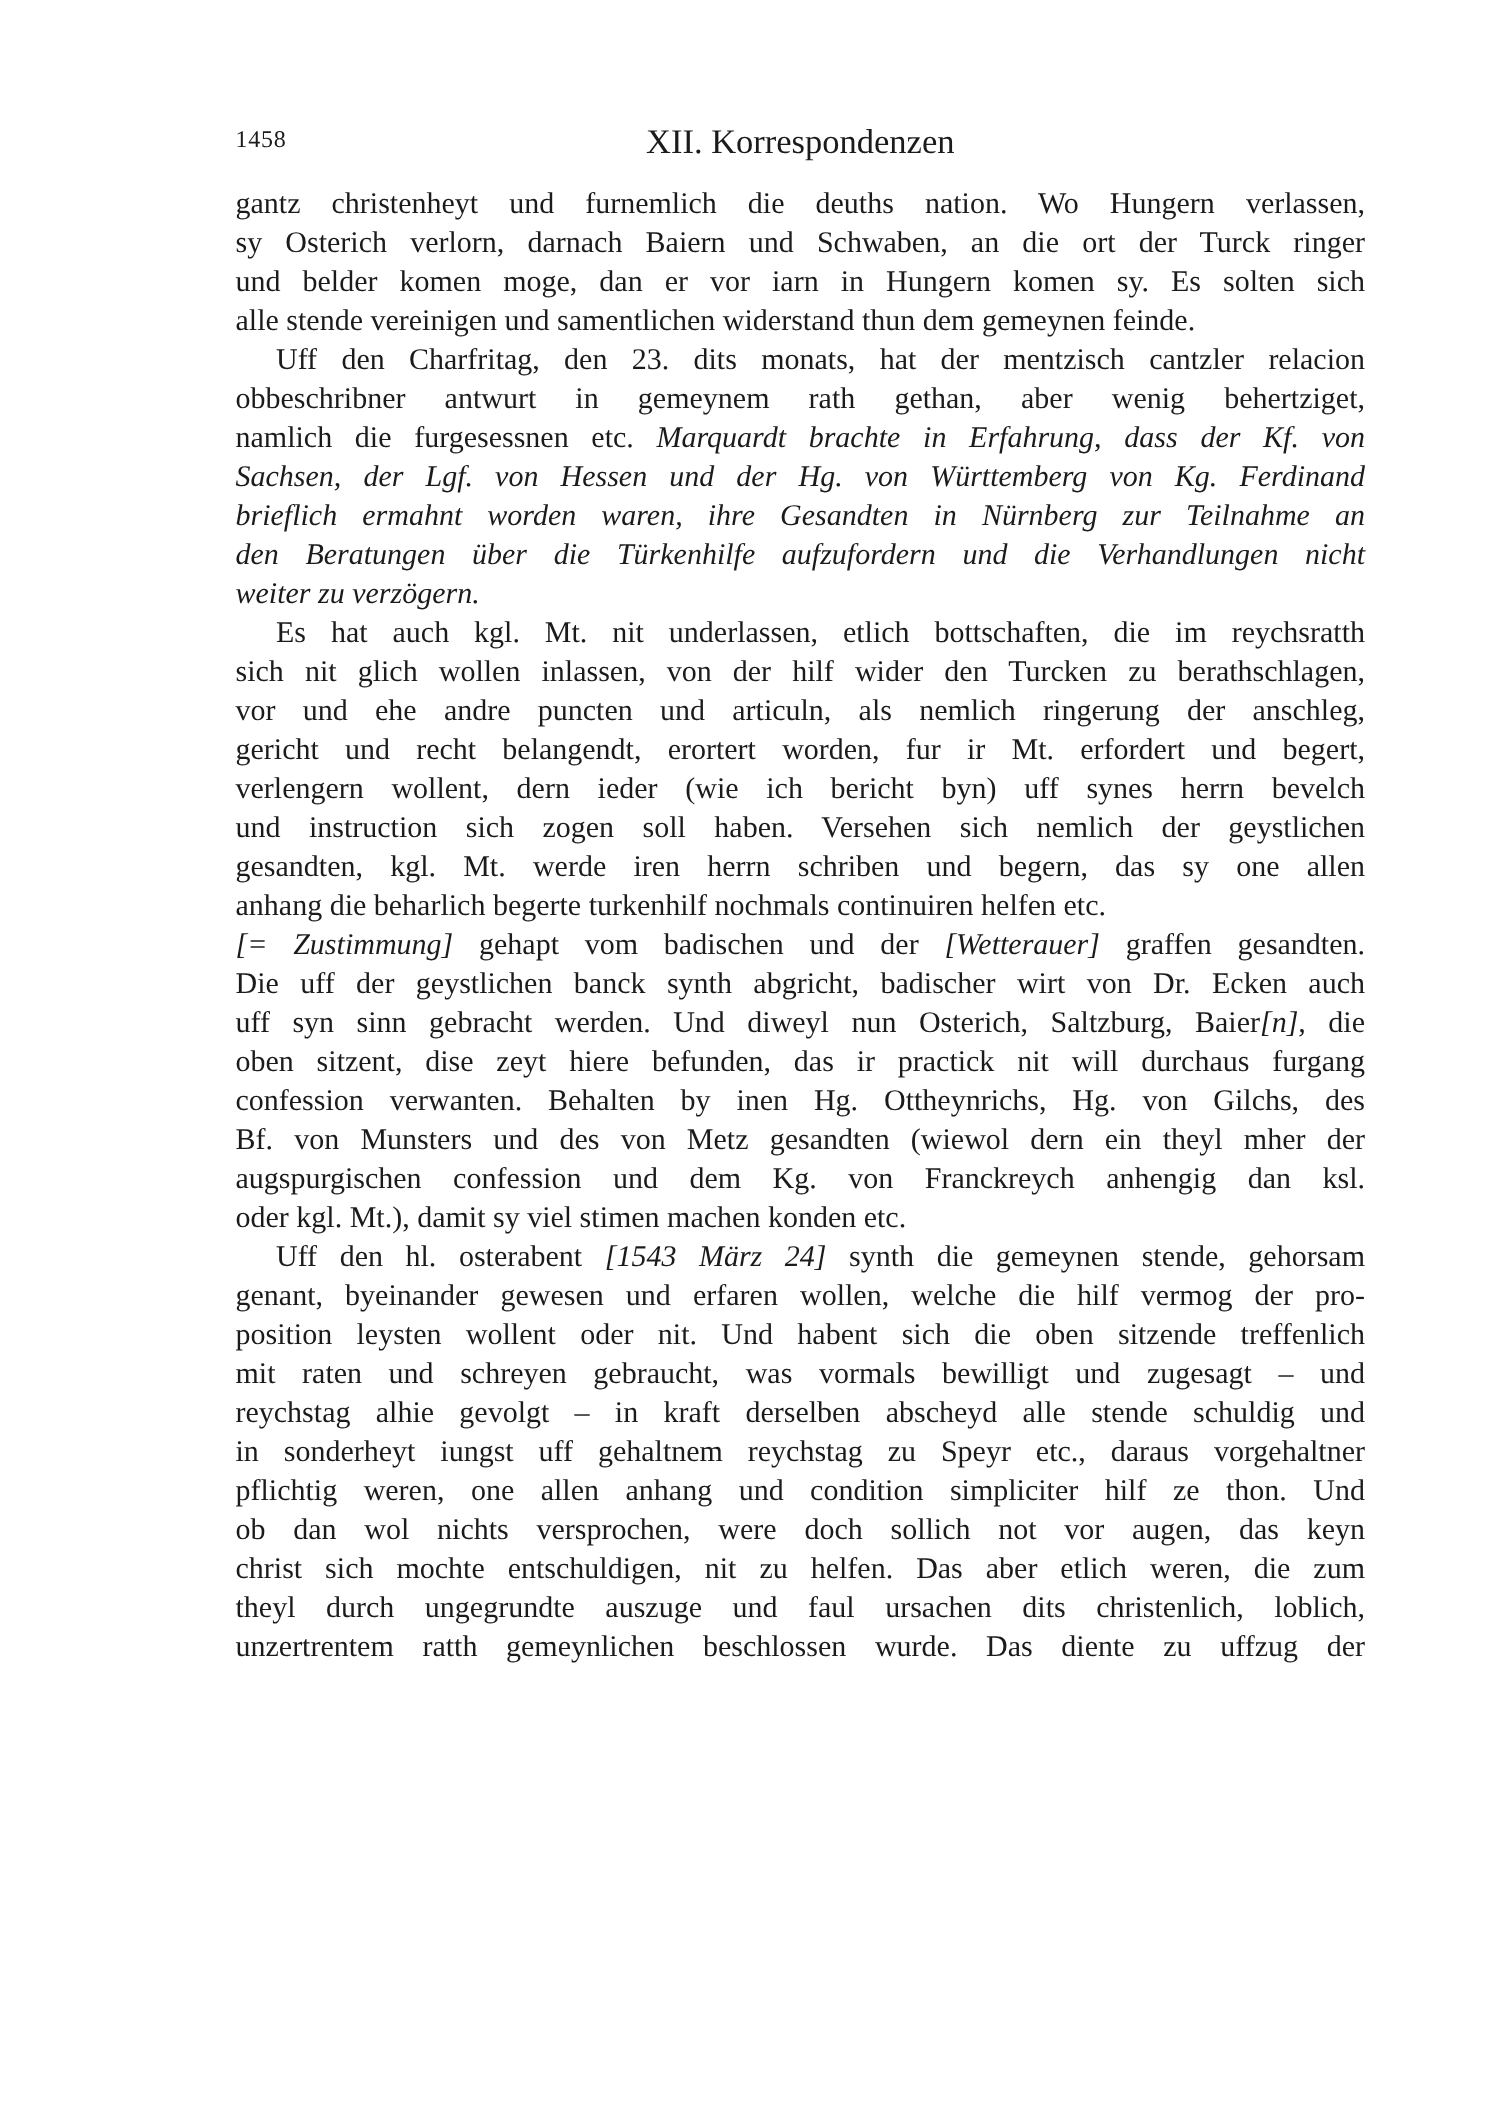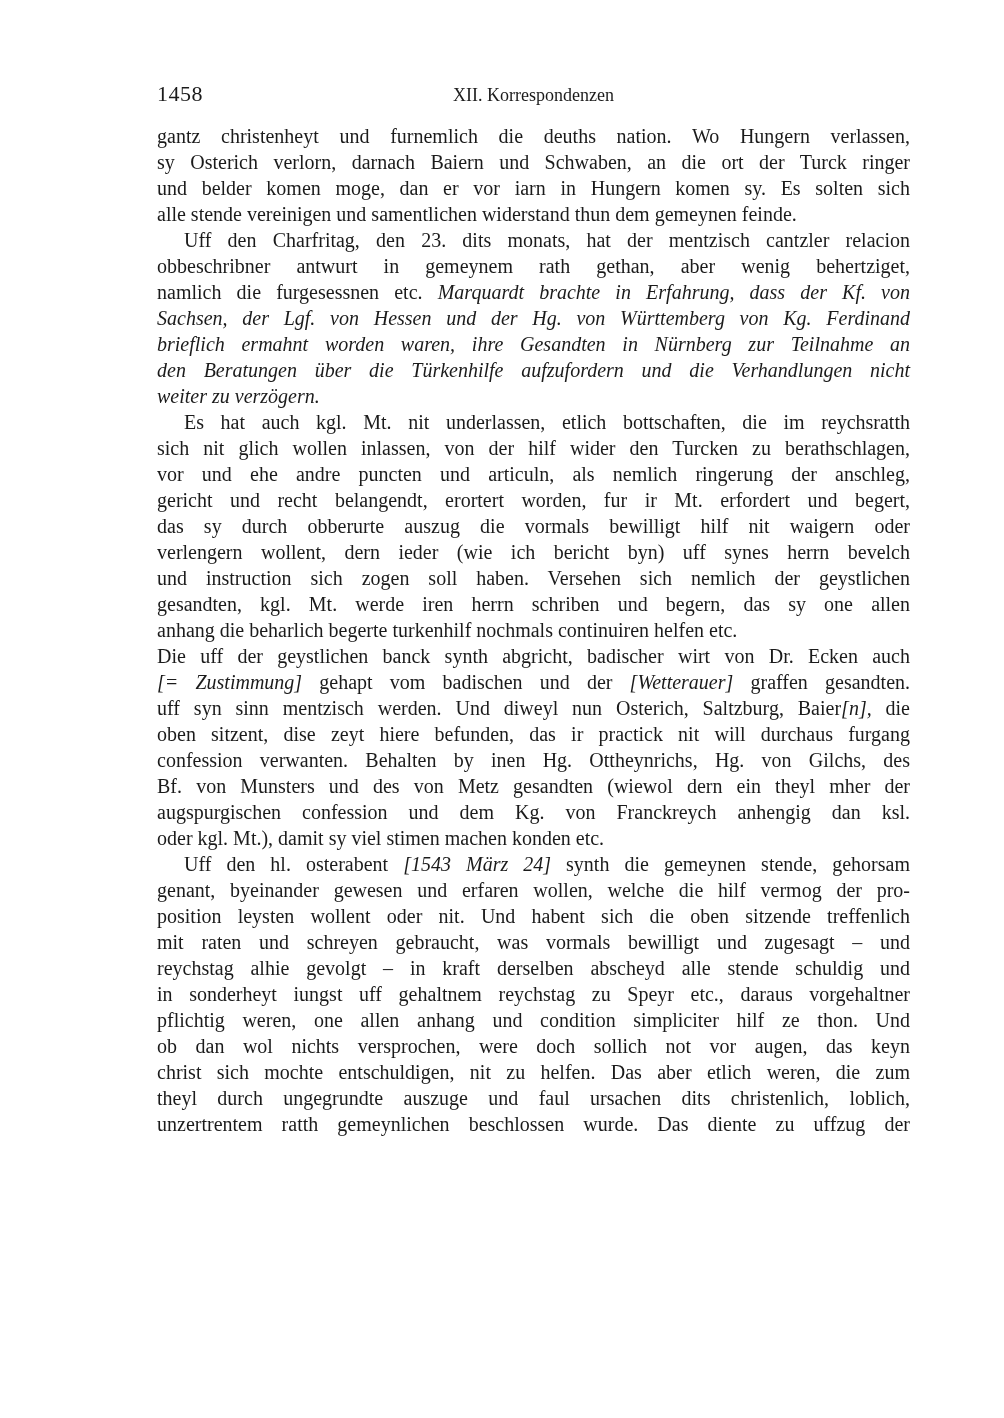--- a/index.html
+++ b/index.html
@@ -19,29 +19,29 @@
     width: 753px;
   }
   .pagehead {
     position: relative;
     height: 24px;
     margin-bottom: 17px;
   }
   .page-number {
     position: absolute;
     left: 0; top: 0;
-    font-size: 22px;
+    font-size: 16px;
     line-height: 24px;
     letter-spacing: 0.5px;
   }
   .running-title {
     position: absolute;
     left: 0; right: 0; top: 2px;
     text-align: center;
-    font-size: 18px;
+    font-size: 23px;
     line-height: 22px;
   }
   .text-body { }
   .para {
     margin: 0;
     font-size: 20px;
     line-height: 26px;
   }
   .line {
     display: block;
@@ -76,30 +76,29 @@
           <span class="line"><span class="it">Sachsen, der Lgf. von Hessen und der Hg. von Württemberg von Kg. Ferdinand</span></span>
           <span class="line"><span class="it">brieflich ermahnt worden waren, ihre Gesandten in Nürnberg zur Teilnahme an</span></span>
           <span class="line"><span class="it">den Beratungen über die Türkenhilfe aufzufordern und die Verhandlungen nicht</span></span>
           <span class="line last"><span class="it">weiter zu verzögern.</span></span>
         </p>
         <p class="para">
           <span class="line indent"><span>Es hat auch kgl. Mt. nit underlassen, etlich bottschaften, die im reychsratth</span></span>
           <span class="line"><span>sich nit glich wollen inlassen, von der hilf wider den Turcken zu berathschlagen,</span></span>
           <span class="line"><span>vor und ehe andre puncten und articuln, als nemlich ringerung der anschleg,</span></span>
           <span class="line"><span>gericht und recht belangendt, erortert worden, fur ir Mt. erfordert und begert,</span></span>
-          <span class="line"><span>das sy durch obberurte auszug die vormals bewilligt hilf nit waigern oder</span></span>
           <span class="line"><span>verlengern wollent, dern ieder (wie ich bericht byn) uff synes herrn bevelch</span></span>
           <span class="line"><span>und instruction sich zogen soll haben. Versehen sich nemlich der geystlichen</span></span>
           <span class="line"><span>gesandten, kgl. Mt. werde iren herrn schriben und begern, das sy one allen</span></span>
           <span class="line last"><span>anhang die beharlich begerte turkenhilf nochmals continuiren helfen etc.</span></span>
         </p>
         <p class="para">
+          <span class="line"><span class="it">[= Zustimmung]</span><span> gehapt vom badischen und der </span><span class="it">[Wetterauer]</span><span> graffen gesandten.</span></span>
           <span class="line"><span>Die uff der geystlichen banck synth abgricht, badischer wirt von Dr. Ecken auch</span></span>
-          <span class="line"><span class="it">[= Zustimmung]</span><span> gehapt vom badischen und der </span><span class="it">[Wetterauer]</span><span> graffen gesandten.</span></span>
-          <span class="line"><span>uff syn sinn mentzisch werden. Und diweyl nun Osterich, Saltzburg, Baier</span><span class="it">[n],</span><span> die</span></span>
+          <span class="line"><span>uff syn sinn gebracht werden. Und diweyl nun Osterich, Saltzburg, Baier</span><span class="it">[n],</span><span> die</span></span>
           <span class="line"><span>oben sitzent, dise zeyt hiere befunden, das ir practick nit will durchaus furgang</span></span>
           <span class="line"><span>confession verwanten. Behalten by inen Hg. Ottheynrichs, Hg. von Gilchs, des</span></span>
           <span class="line"><span>Bf. von Munsters und des von Metz gesandten (wiewol dern ein theyl mher der</span></span>
           <span class="line"><span>augspurgischen confession und dem Kg. von Franckreych anhengig dan ksl.</span></span>
           <span class="line last"><span>oder kgl. Mt.), damit sy viel stimen machen konden etc.</span></span>
         </p>
         <p class="para">
           <span class="line indent"><span>Uff den hl. osterabent </span><span class="it">[1543 März 24]</span><span> synth die gemeynen stende, gehorsam</span></span>
           <span class="line"><span>genant, byeinander gewesen und erfaren wollen, welche die hilf vermog der pro-</span></span>
           <span class="line"><span>position leysten wollent oder nit. Und habent sich die oben sitzende treffenlich</span></span>

